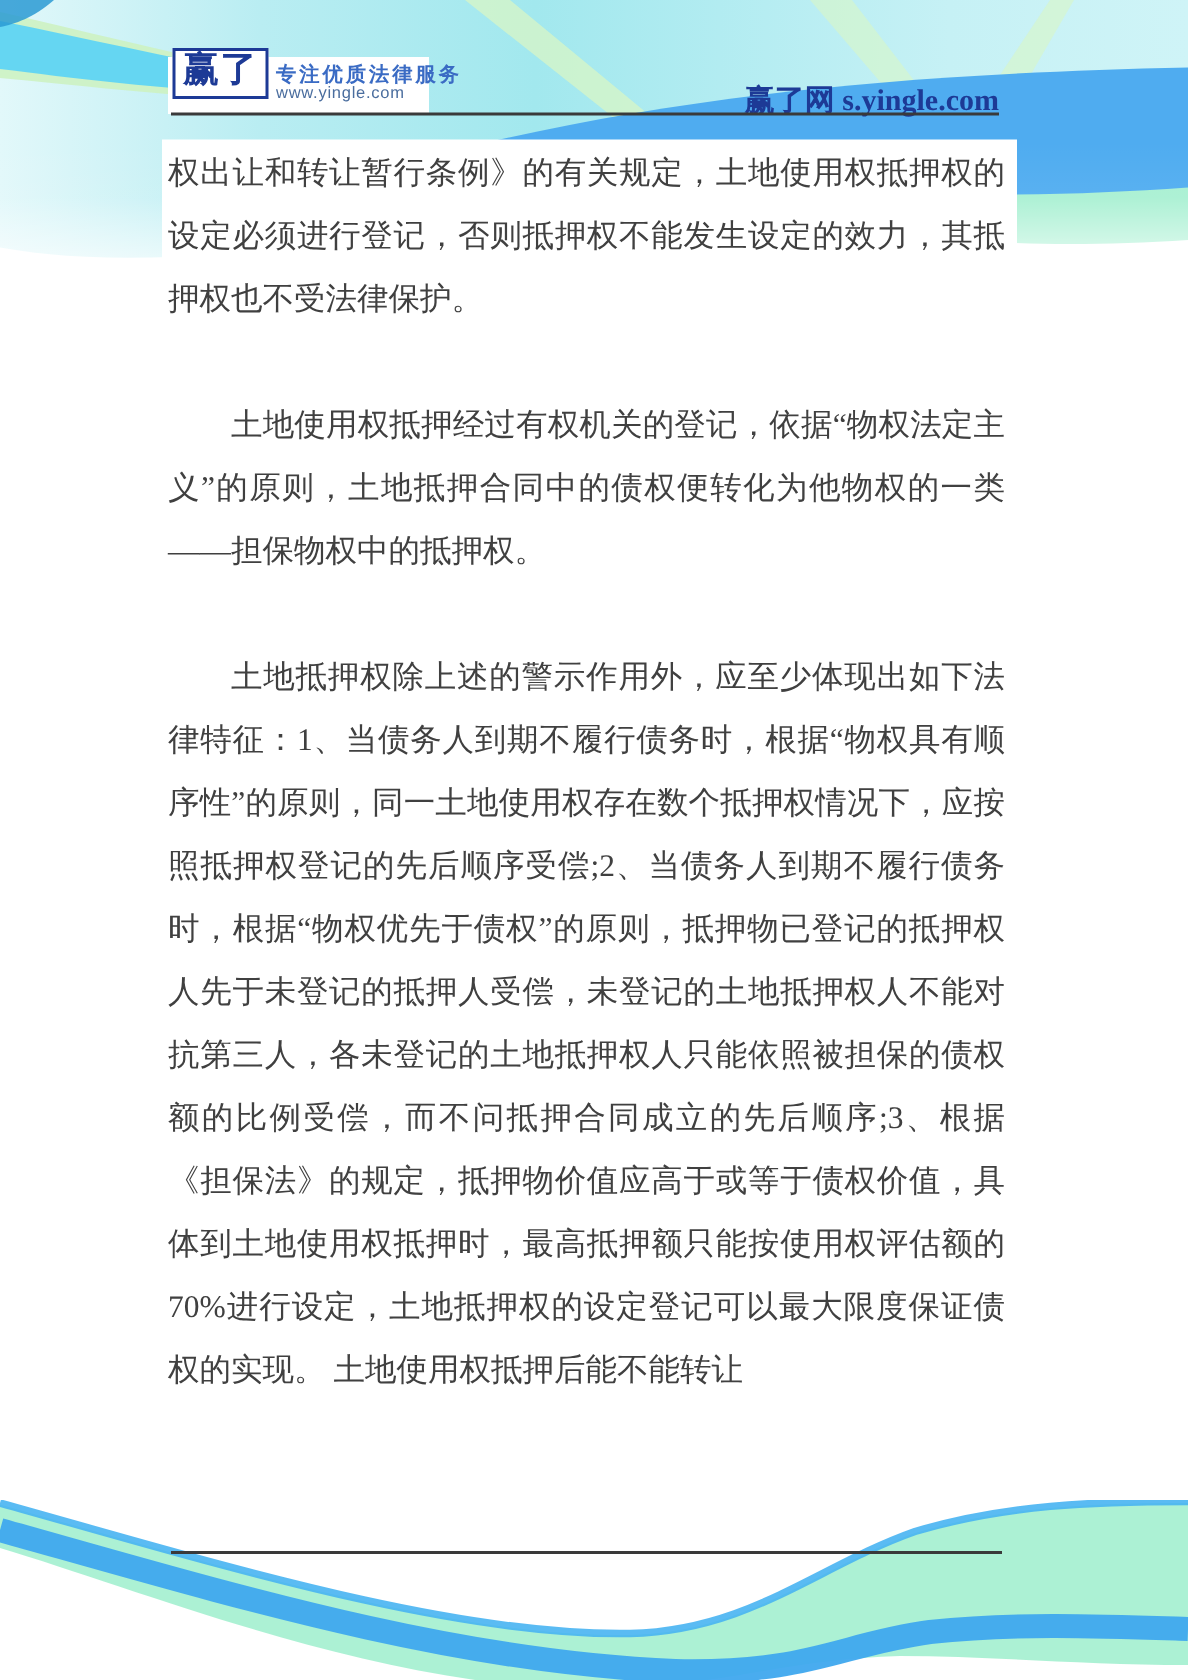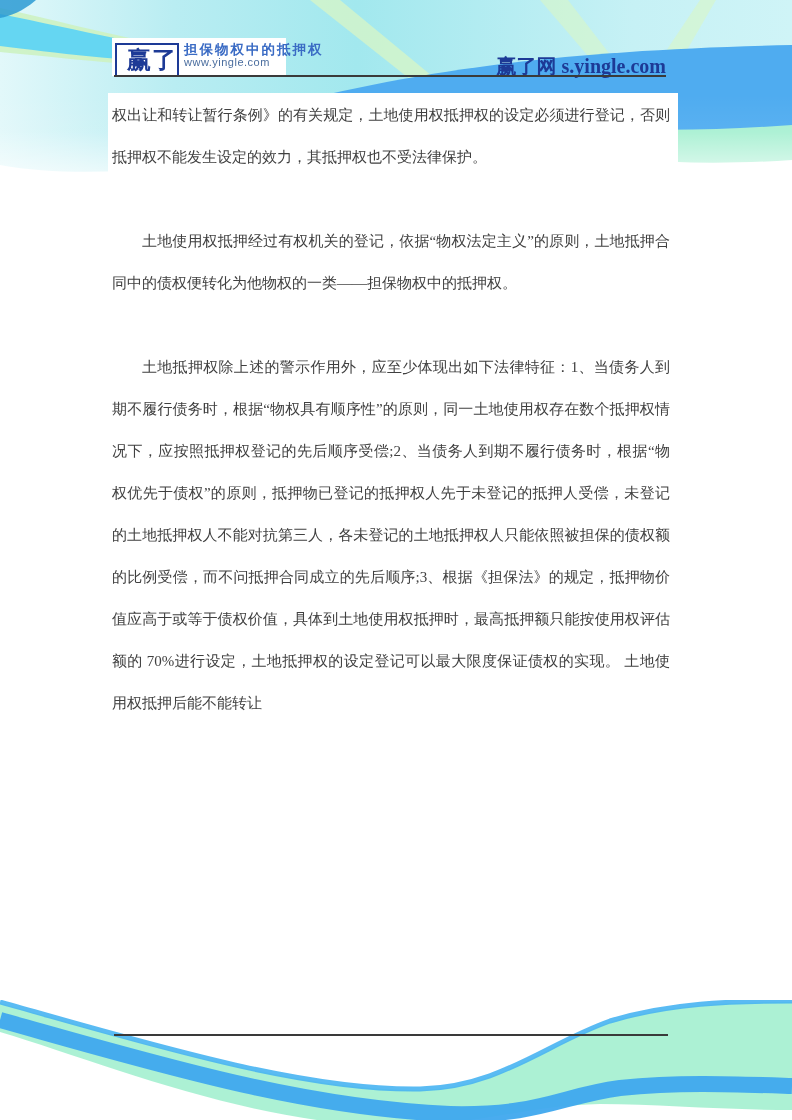--- a/index.html
+++ b/index.html
@@ -4,36 +4,36 @@
 <style>
   html,body{margin:0;padding:0;background:#fff;}
   .page{position:relative;width:792px;height:1120px;background:#fff;overflow:hidden;
         font-family:"Liberation Sans",sans-serif;}
 
   .deco-top{position:absolute;top:0;left:0;z-index:1;}
   .content-panel{position:absolute;left:108px;top:93px;width:570px;height:947px;background:#fff;z-index:2;}
   .logo-backdrop{position:absolute;left:112px;top:38px;width:174px;height:38px;background:#fff;z-index:3;}
   .deco-bottom{position:absolute;top:1000px;left:0;z-index:3;}
 
-  .logo-box{position:absolute;left:115px;top:43px;width:60px;height:30px;z-index:4;
+  .logo-box{position:absolute;left:115px;top:32px;width:60px;height:30px;z-index:4;
             border:2px solid var(--brand-navy);background:#fff;color:var(--brand-navy);
-            font-family:Liberation Sans, sans-serif;font-weight:bold;font-size:24px;
-            line-height:29px;text-align:right;letter-spacing:1px;}
+            font-family:Liberation Mono, monospace;font-weight:bold;font-size:24px;
+            line-height:29px;text-align:center;letter-spacing:1px;}
   .tagline{position:absolute;left:184px;top:41px;z-index:4;font-size:13.5px;font-weight:bold;
            color:var(--tagline-blue);letter-spacing:2px;}
   .site-url{position:absolute;left:184px;top:56px;z-index:4;font-size:11px;letter-spacing:.5px;
             color:var(--url-blue);}
   .header-right{position:absolute;left:400px;top:53px;width:266px;z-index:4;text-align:right;
                 font-family:"Liberation Serif","DejaVu Serif",serif;font-weight:bold;font-size:20px;
                 color:var(--brand-navy);}
   .header-rule{position:absolute;left:114px;top:75px;width:552px;height:2px;
                background:var(--rule-dark);z-index:4;}
 
   .doc{position:absolute;left:112px;top:94px;width:558px;z-index:4;
-       font-family:"Liberation Serif","DejaVu Serif",serif;font-size:15px;line-height:42px;
+       font-family:"Liberation Serif","DejaVu Serif",serif;font-size:21px;line-height:42px;
        color:var(--body-text);text-align:justify;}
   .doc p{margin:0 0 42px 0;}
   .doc p.indent{text-indent:2em;}
 
   .footer-rule{position:absolute;left:114px;top:1034px;width:554px;height:2px;
                background:var(--rule-dark);z-index:4;}
   .footer-label{position:absolute;left:0;top:1039px;width:792px;z-index:4;text-align:center;
                 font-family:"Liberation Serif","DejaVu Serif",serif;font-weight:bold;font-size:14px;
                 color:var(--footer-blue);}
 </style>
@@ -75,21 +75,21 @@
   <svg class="deco-bottom" width="792" height="120" viewBox="0 0 792 120">
     <path d="M0,3 C140,42 300,92 420,90 C500,88 545,45 610,22 C670,4 730,2 792,2
              L792,110 C720,110 660,104 600,104 C520,106 470,128 380,126 C240,120 100,62 0,32 Z" fill="var(--deco-mint)" opacity="0.95"></path>
     <path d="M0,2 C140,41 300,91 420,89 C500,87 545,44 610,21 C670,3 730,1 792,1" stroke="#48b4f2" stroke-width="5" fill="none" opacity="0.9"></path>
     <path d="M0,20 C150,62 300,108 450,114 C540,116 560,96 620,88 C680,82 730,84 792,86" stroke="#3fa8ee" stroke-width="16" fill="none" opacity="0.95"></path>
   </svg>
 
   <div class="logo-box">
     <span>赢了</span>
   </div>
-  <div class="tagline">担保物权中的抵押权</div>
+  <div class="tagline">专注优质法律服务</div>
   <div class="site-url">www.yingle.com</div>
   <div class="header-right">赢了网 s.yingle.com</div>
   <div class="header-rule"></div>
 
   <div class="doc">
       <p class="">权出让和转让暂行条例》的有关规定，土地使用权抵押权的设定必须进行登记，否则抵押权不能发生设定的效力，其抵押权也不受法律保护。</p>
       <p class="indent">土地使用权抵押经过有权机关的登记，依据“物权法定主义”的原则，土地抵押合同中的债权便转化为他物权的一类——担保物权中的抵押权。</p>
       <p class="indent">土地抵押权除上述的警示作用外，应至少体现出如下法律特征：1、当债务人到期不履行债务时，根据“物权具有顺序性”的原则，同一土地使用权存在数个抵押权情况下，应按照抵押权登记的先后顺序受偿;2、当债务人到期不履行债务时，根据“物权优先于债权”的原则，抵押物已登记的抵押权人先于未登记的抵押人受偿，未登记的土地抵押权人不能对抗第三人，各未登记的土地抵押权人只能依照被担保的债权额的比例受偿，而不问抵押合同成立的先后顺序;3、根据《担保法》的规定，抵押物价值应高于或等于债权价值，具体到土地使用权抵押时，最高抵押额只能按使用权评估额的 70%进行设定，土地抵押权的设定登记可以最大限度保证债权的实现。 土地使用权抵押后能不能转让</p>
     </div>
 

